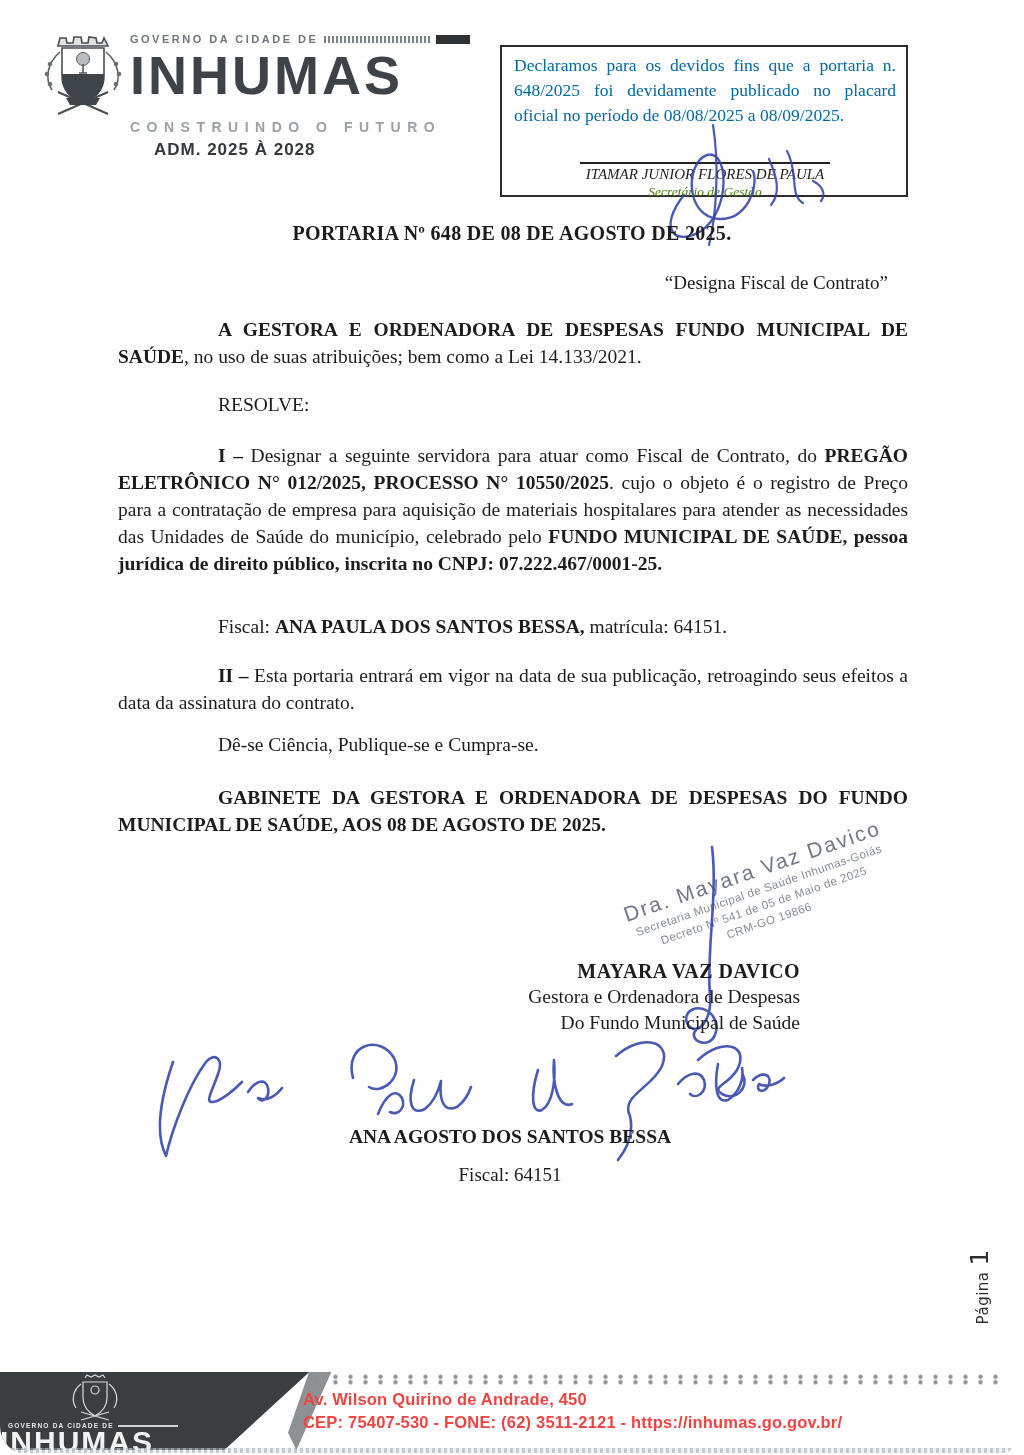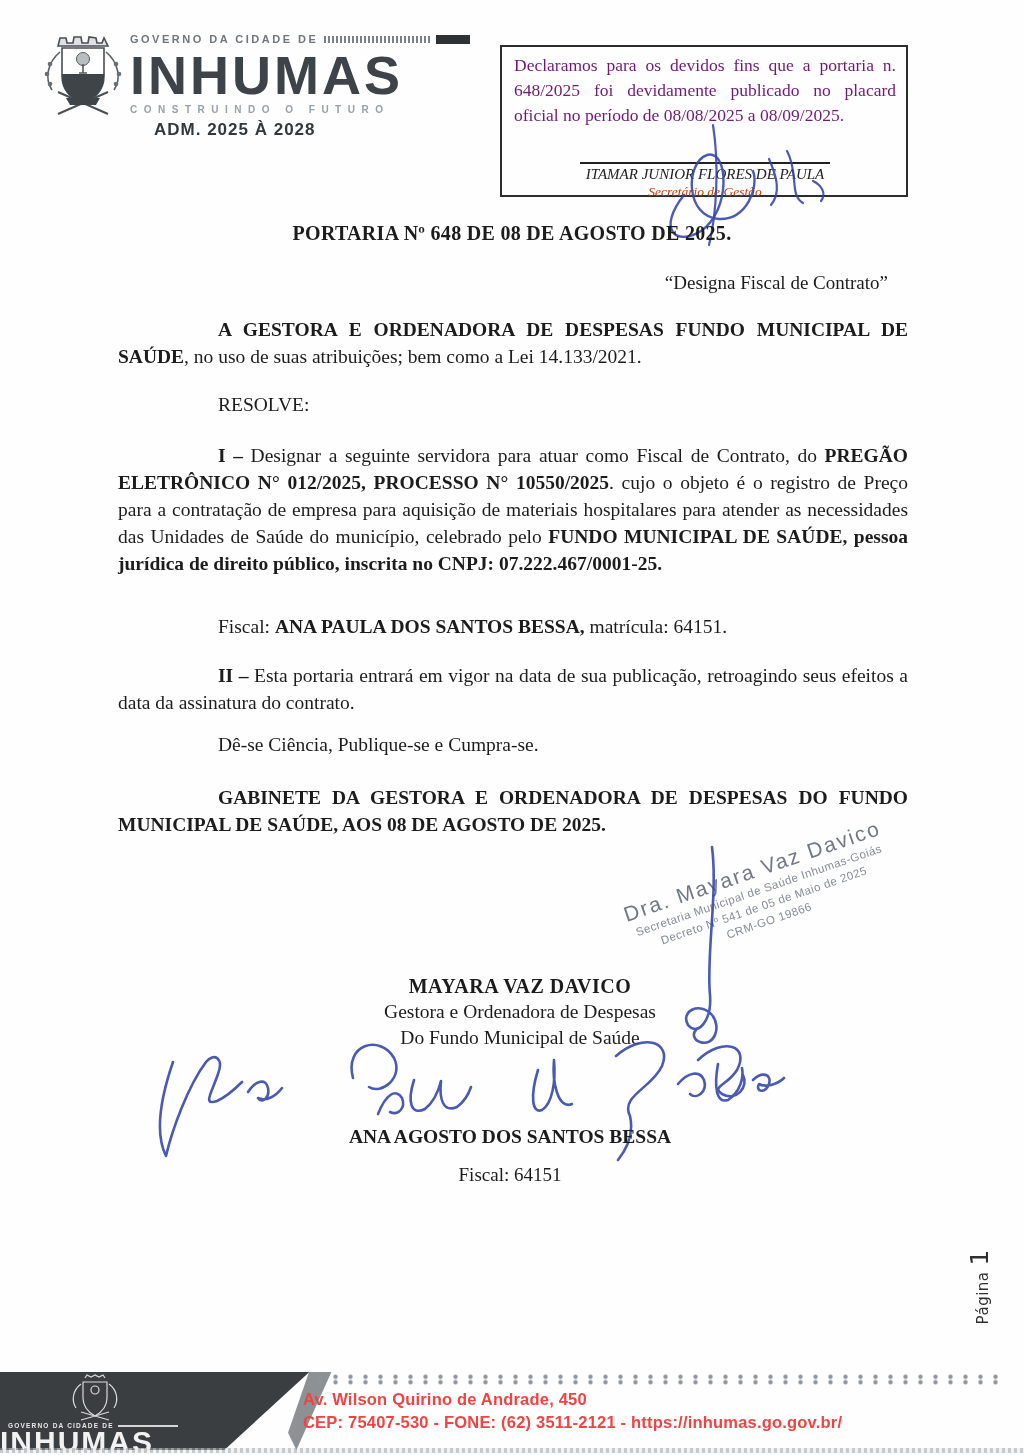--- a/index.html
+++ b/index.html
@@ -1,39 +1,39 @@
 <!DOCTYPE html>
 <html><head>
 <meta charset="utf-8">
 <style>
   html,body{margin:0;padding:0;background:#ffffff;}
   .page{
     position:relative;width:1024px;height:1455px;background:#fefefe;
-    font-family:"Liberation Serif", serif;color:#1c1c1c;overflow:hidden;
+    font-family:"Liberation Serif", serif;color:#1c1c1c;overflow:hidden;border-radius:29px;
   }
   
   .crest{position:absolute;left:38px;top:30px;}
   .logo-text{position:absolute;left:130px;top:33px;width:340px;font-family:"Liberation Sans",sans-serif;}
   .logo-small{font-size:11px;letter-spacing:2.5px;color:#70767b;font-weight:bold;white-space:nowrap;display:flex;align-items:center;gap:6px;}
   .logo-hatch{display:inline-block;width:120px;height:7px;
     background:repeating-linear-gradient(90deg,#7a8084 0 2px,transparent 2px 4px);}
   .logo-hatch-end{display:inline-block;width:38px;height:9px;background:#2e3235;}
   .logo-name{font-size:54px;font-weight:800;color:#3d4348;letter-spacing:3px;line-height:56px;margin-top:2px;}
-  .logo-tag{font-size:10px;letter-spacing:6.5px;color:#9aa0a5;font-weight:bold;margin-top:1px;white-space:nowrap;}
+  .logo-tag{font-size:14px;letter-spacing:6.5px;color:#9aa0a5;font-weight:bold;margin-top:16px;white-space:nowrap;}
   .logo-adm{font-size:17px;font-weight:bold;color:#33383c;margin-top:5px;margin-left:24px;letter-spacing:1px;}
   
   .stamp-box{
     position:absolute;left:500px;top:45px;width:408px;height:152px;
     border:2px solid #2c2c2c;padding:6px 10px 4px 12px;box-sizing:border-box;
   }
-  .stamp-box-text{font-size:17.5px;line-height:25px;text-align:justify;color:#701a75;}
+  .stamp-box-text{font-size:17.5px;line-height:25px;text-align:justify;color:#0369a1;}
   .stamp-sign-area{position:relative;margin-top:8px;text-align:center;}
   .stamp-sign-line{width:250px;border-top:2px solid #222;margin:34px auto 2px auto;}
   .stamp-signer{font-size:15px;font-weight:normal;font-style:italic;color:#222;}
-  .stamp-role{font-size:13.5px;font-style:italic;color:#c2410c;margin-top:1px;}
+  .stamp-role{font-size:13.5px;font-style:italic;color:#4d7c0f;margin-top:1px;}
   .itamar-ink{position:absolute;left:95px;top:-45px;pointer-events:none;}
   
   .doc-title{position:absolute;left:0;top:222px;width:100%;text-align:center;font-size:20px;font-weight:bold;letter-spacing:.3px;}
   .epigraph{position:absolute;left:400px;top:272px;width:488px;text-align:right;font-size:19px;}
   .para{position:absolute;left:118px;width:790px;font-size:19.5px;line-height:27px;text-align:justify;text-indent:100px;}
   .p-preamble{top:316px;}
   .p-resolve{position:absolute;left:218px;top:394px;font-size:19.5px;}
   .p-item1{top:442px;}
   .p-fiscal{position:absolute;left:218px;top:616px;font-size:19.5px;font-family:Liberation Serif, serif;}
   .p-item2{top:662px;}
@@ -42,21 +42,21 @@
   b{font-weight:bold;}
   
   .round-stamp{
     position:absolute;left:575px;top:858px;width:370px;text-align:center;
     transform:rotate(-19deg);transform-origin:center;
     color:rgba(122,128,140,.92);font-family:"Liberation Sans",sans-serif;
   }
   .round-stamp .l1{font-size:21px;letter-spacing:2px;color:rgba(105,112,126,.95);}
   .round-stamp .ls{font-size:11.5px;letter-spacing:.5px;line-height:16px;}
   .mayara-ink{position:absolute;left:650px;top:845px;pointer-events:none;}
-  .mayara-block{position:absolute;left:240px;top:958px;width:560px;text-align:center;font-size:19.5px;line-height:26px;margin-top:15px;}
+  .mayara-block{position:absolute;left:240px;top:958px;width:560px;text-align:right;font-size:19.5px;line-height:26px;}
   .mayara-name{font-size:20px;font-weight:bold;letter-spacing:.5px;}
   .ana-ink{position:absolute;left:138px;top:1032px;pointer-events:none;}
   .ana-block{position:absolute;left:200px;top:1126px;width:620px;text-align:center;}
   .ana-name{font-size:19.5px;font-weight:bold;}
   .ana-role{font-size:19px;margin-top:16px;}
   
   .page-num{
     position:absolute;left:925px;top:1272px;width:110px;height:30px;
     transform:rotate(-90deg);transform-origin:center;
     font-family:"DejaVu Sans",sans-serif;color:#2f2f2f;

